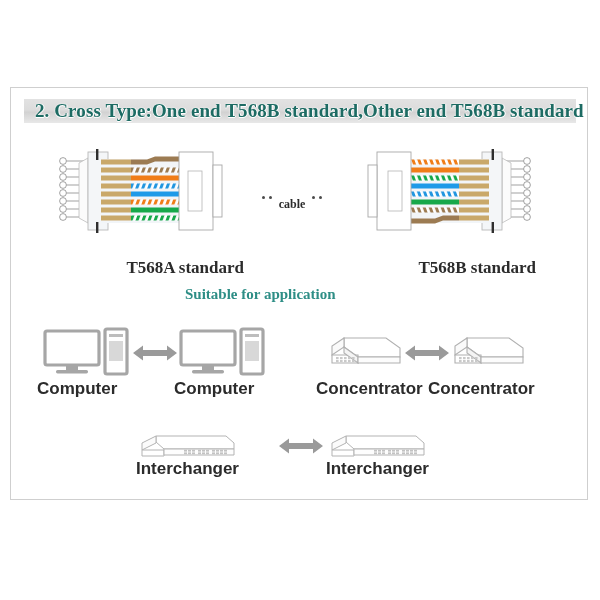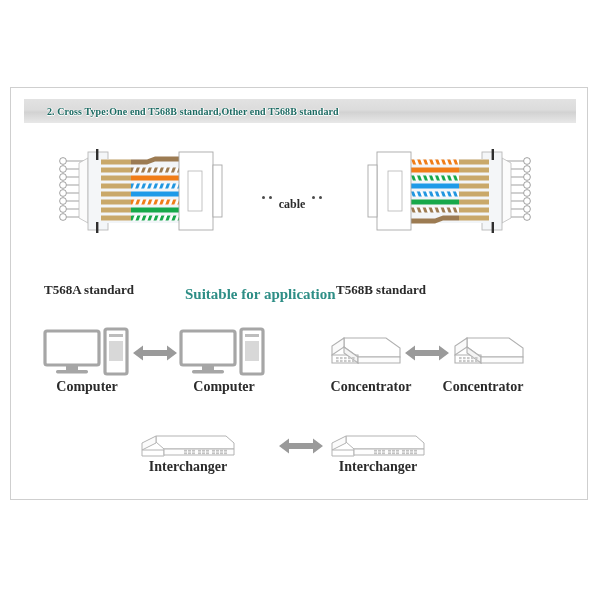--- a/index.html
+++ b/index.html
@@ -14,54 +14,54 @@
     box-sizing:border-box;background:#ffffff;
   }
   
   .title-banner{
     position:absolute;left:24px;top:99px;width:552px;height:24px;
     background:linear-gradient(to bottom,#e2e2e2 0%,#dcdcdc 45%,#d2d2d2 55%,#e8e8e8 100%);
     display:flex;align-items:center;
   }
   .title-text{
     font-family:"Liberation Serif", serif;
-    font-weight:bold;font-size:10px;letter-spacing:.1px;
+    font-weight:bold;font-size:19px;letter-spacing:.1px;
     color:#1d6b63;
     text-shadow:0 1px 0 #ffffff, 1px 0 0 #ffffff, 0 0 2px #ffffff;
-    white-space:nowrap;padding-left:23px;
+    white-space:nowrap;padding-left:11px;
   }
   
   .conn-wrap{position:absolute;}
   .conn-label{
-    position:absolute;width:200px;text-align:left;
-    font-family:"Liberation Serif", serif;
-    font-weight:bold;font-size:13px;color:#2b2b2b;margin-top:24px;
+    position:absolute;width:200px;text-align:right;
+    font-family:"Liberation Serif", serif;
+    font-weight:bold;font-size:17px;color:#2b2b2b;
   }
   .cable-mid{
     position:absolute;left:236px;top:188px;width:112px;height:18px;
     display:flex;align-items:center;justify-content:center;gap:7px;
   }
   .cable-word{
     font-family:"Liberation Serif", serif;
     font-weight:bold;font-size:12px;color:#2b2b2b;margin-top:15px;
   }
   .dots{display:flex;gap:4px;align-items:center;}
   .dot{width:3px;height:3px;border-radius:50%;background:#4a4a4a;}
   
   .suitable{
     position:absolute;left:185px;top:286px;width:232px;
     font-family:"Liberation Serif", serif;
     font-weight:bold;font-size:15px;color:#2e8e86;
     text-shadow:0 1px 0 #ffffff,1px 0 0 #ffffff,0 0 3px #ffffff;
   }
   
   .app-label{
-    position:absolute;text-align:center;
-    font-family:Liberation Serif, serif;
-    font-weight:bold;font-size:14px;color:#2b2b2b;
+    position:absolute;text-align:left;
+    font-family:Liberation Sans, sans-serif;
+    font-weight:bold;font-size:17px;color:#2b2b2b;
   }
   .arrow-ico{position:absolute;}
   svg{display:block;overflow:visible;}
 </style>
 </head>
 <body>
 
 <div class="frame"></div>
 
 <div class="title-banner">

